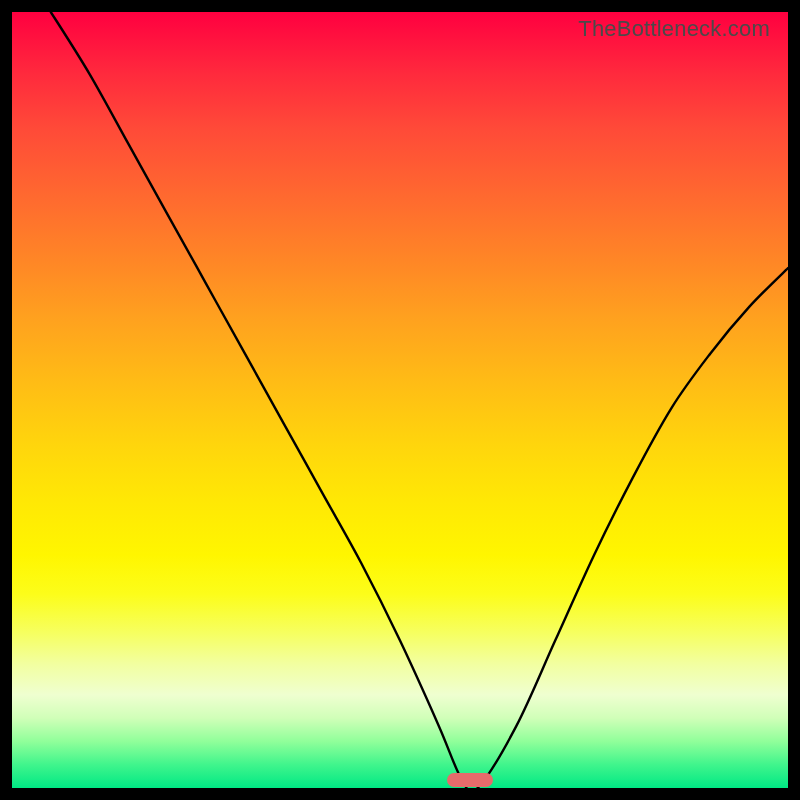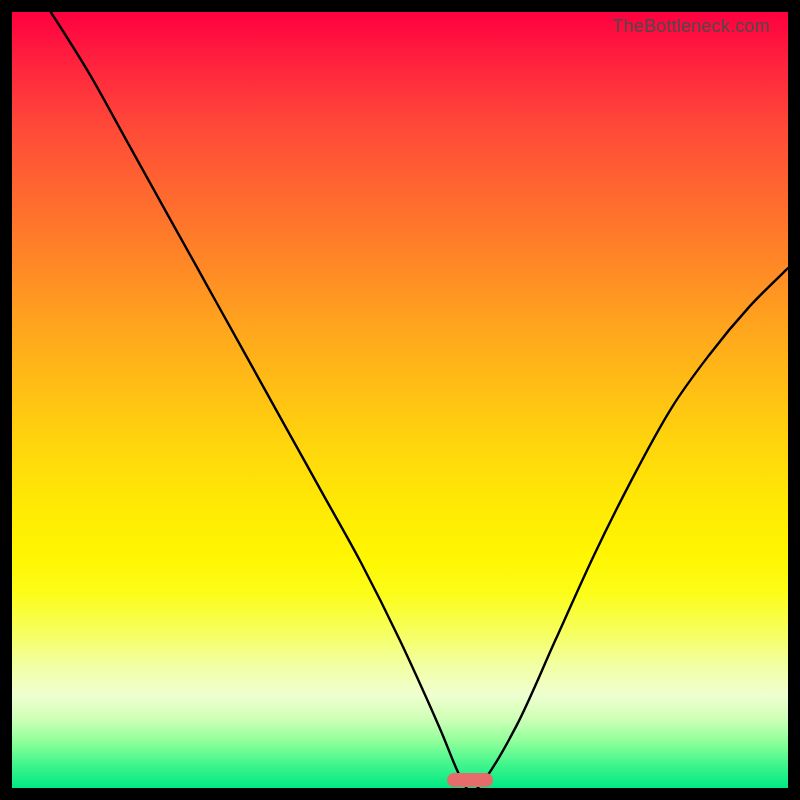--- a/index.html
+++ b/index.html
@@ -42,21 +42,21 @@
       #90ff9a 94%,
       #40f58c 97%,
       #00e884 100%
     );
   }
   .watermark {
     position: absolute;
     top: 4px;
     right: 18px;
     color: #4a4a4a;
-    font-size: 18px;
+    font-size: 22px;
     font-weight: 500;
     letter-spacing: 0.2px;
     user-select: none;
   }
   svg.curve {
     position: absolute;
     left: 0;
     top: 0;
     width: 776px;
     height: 776px;

